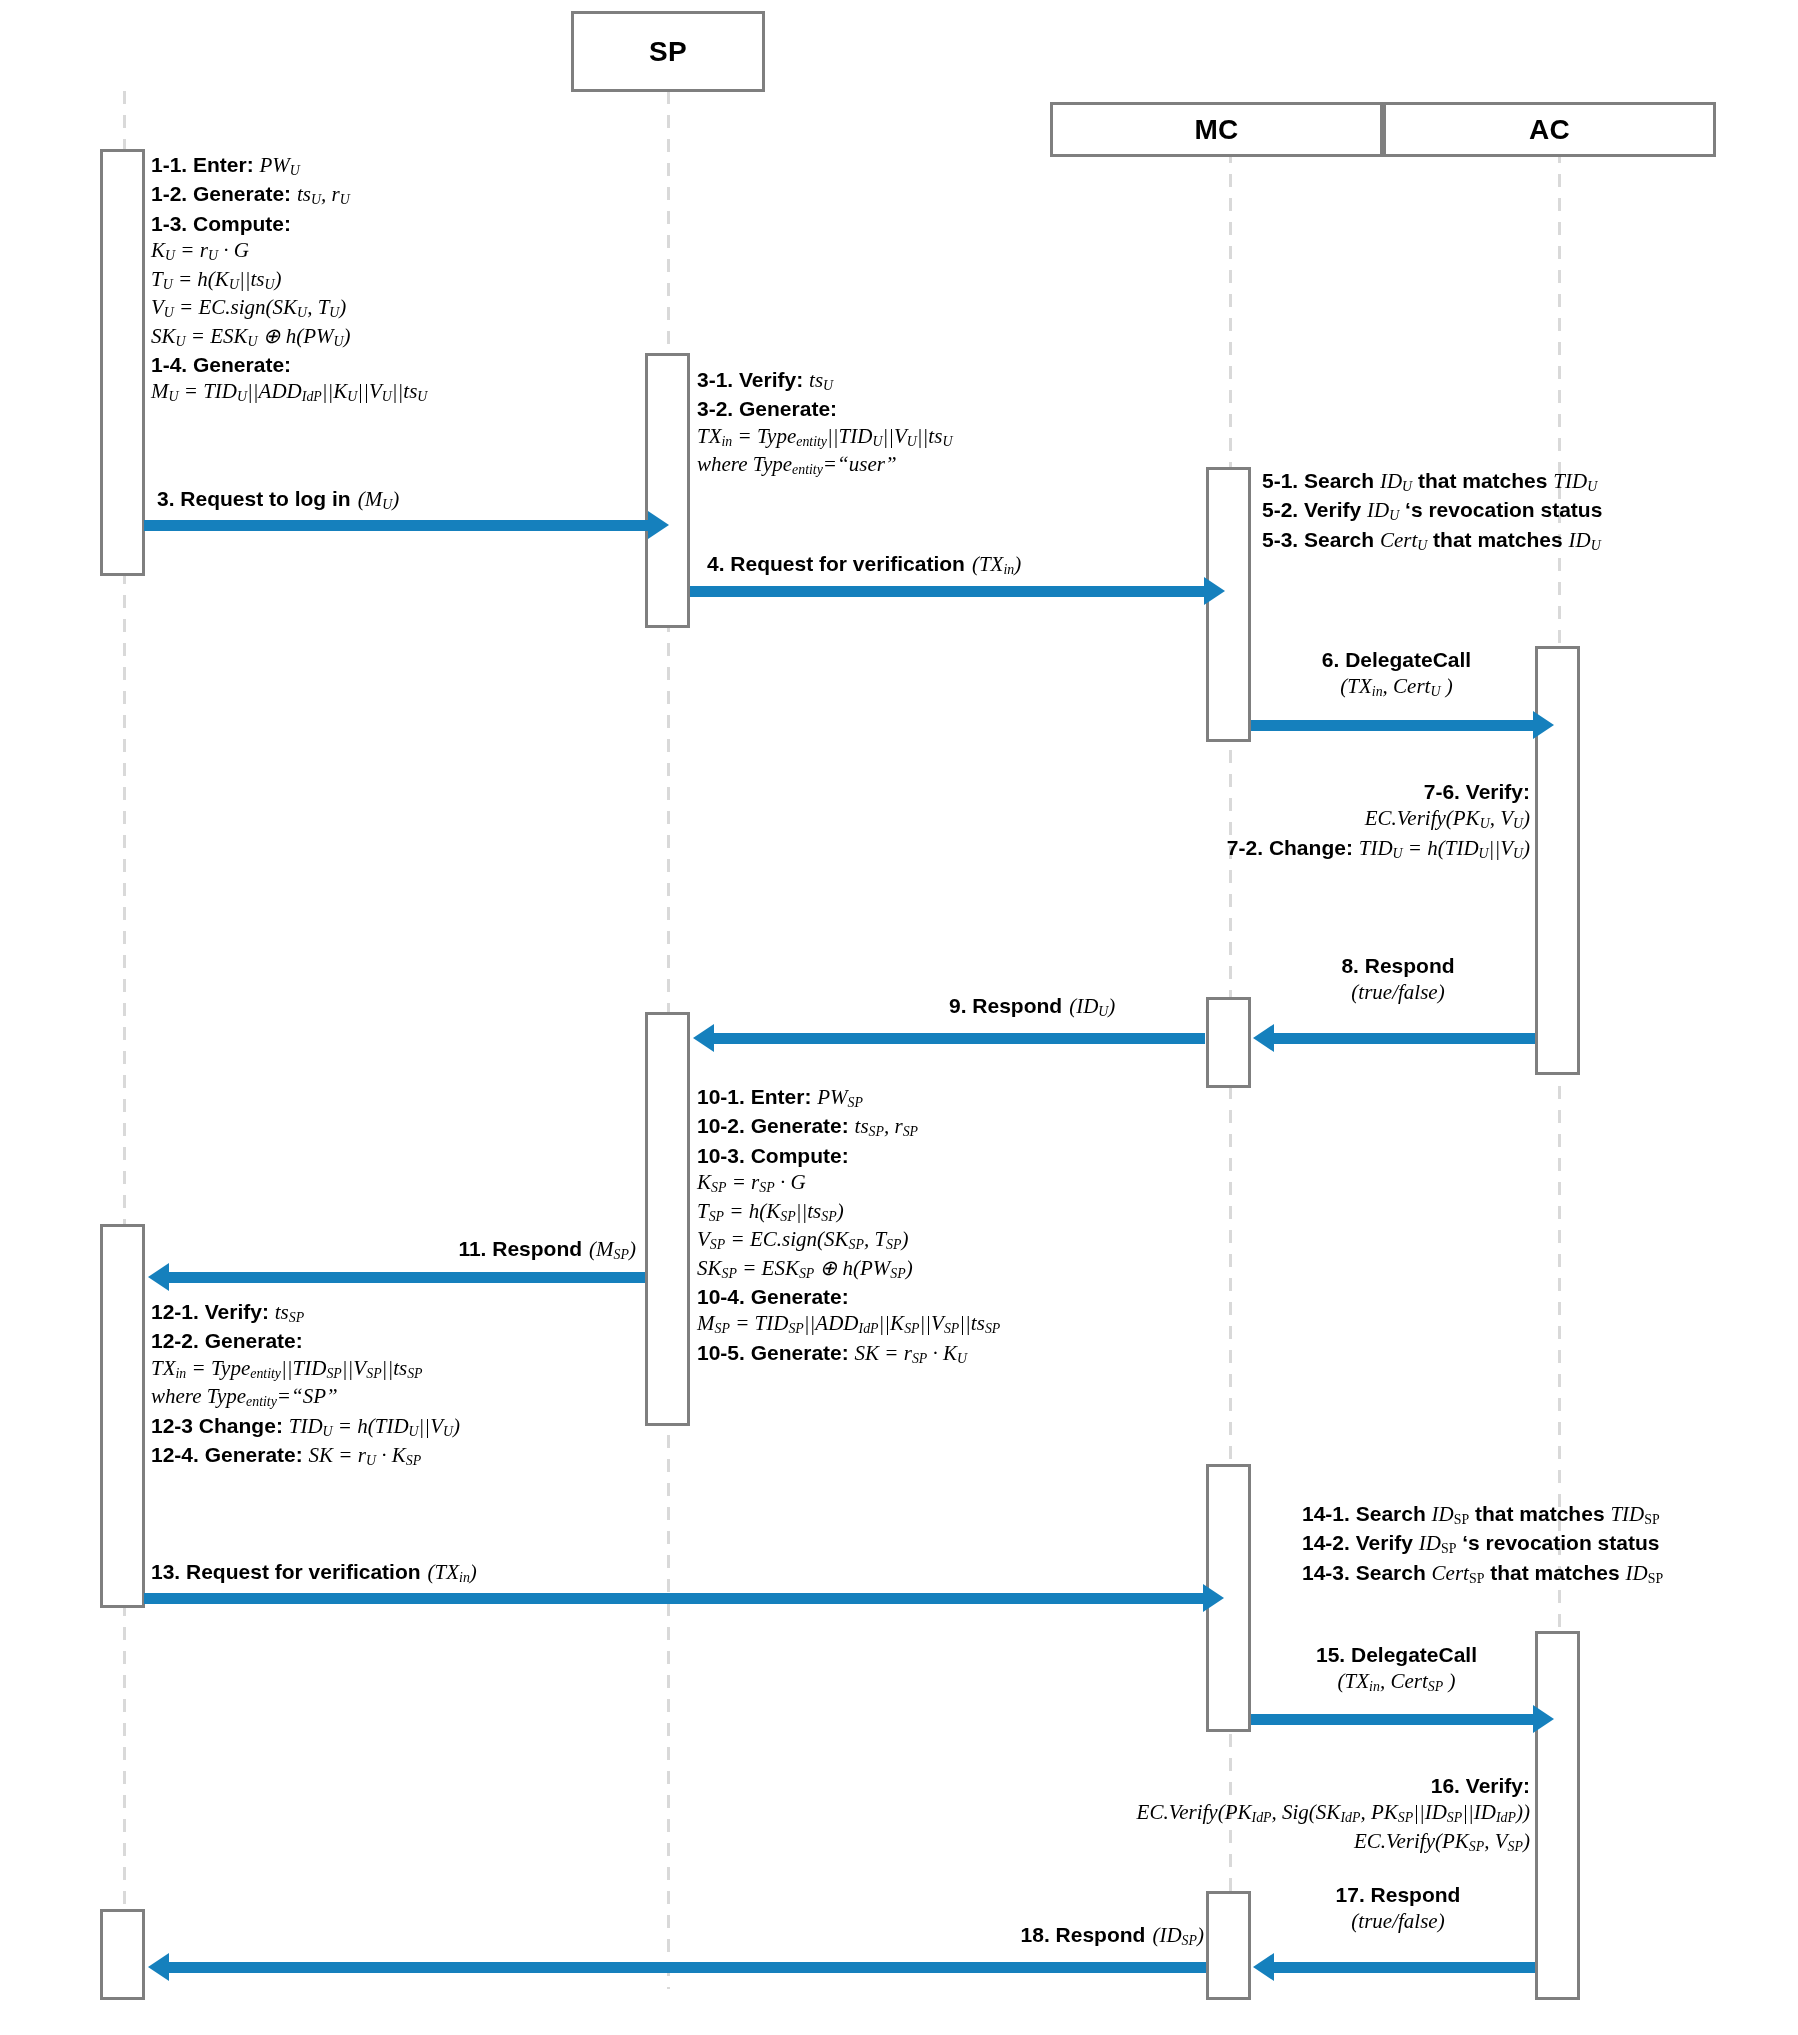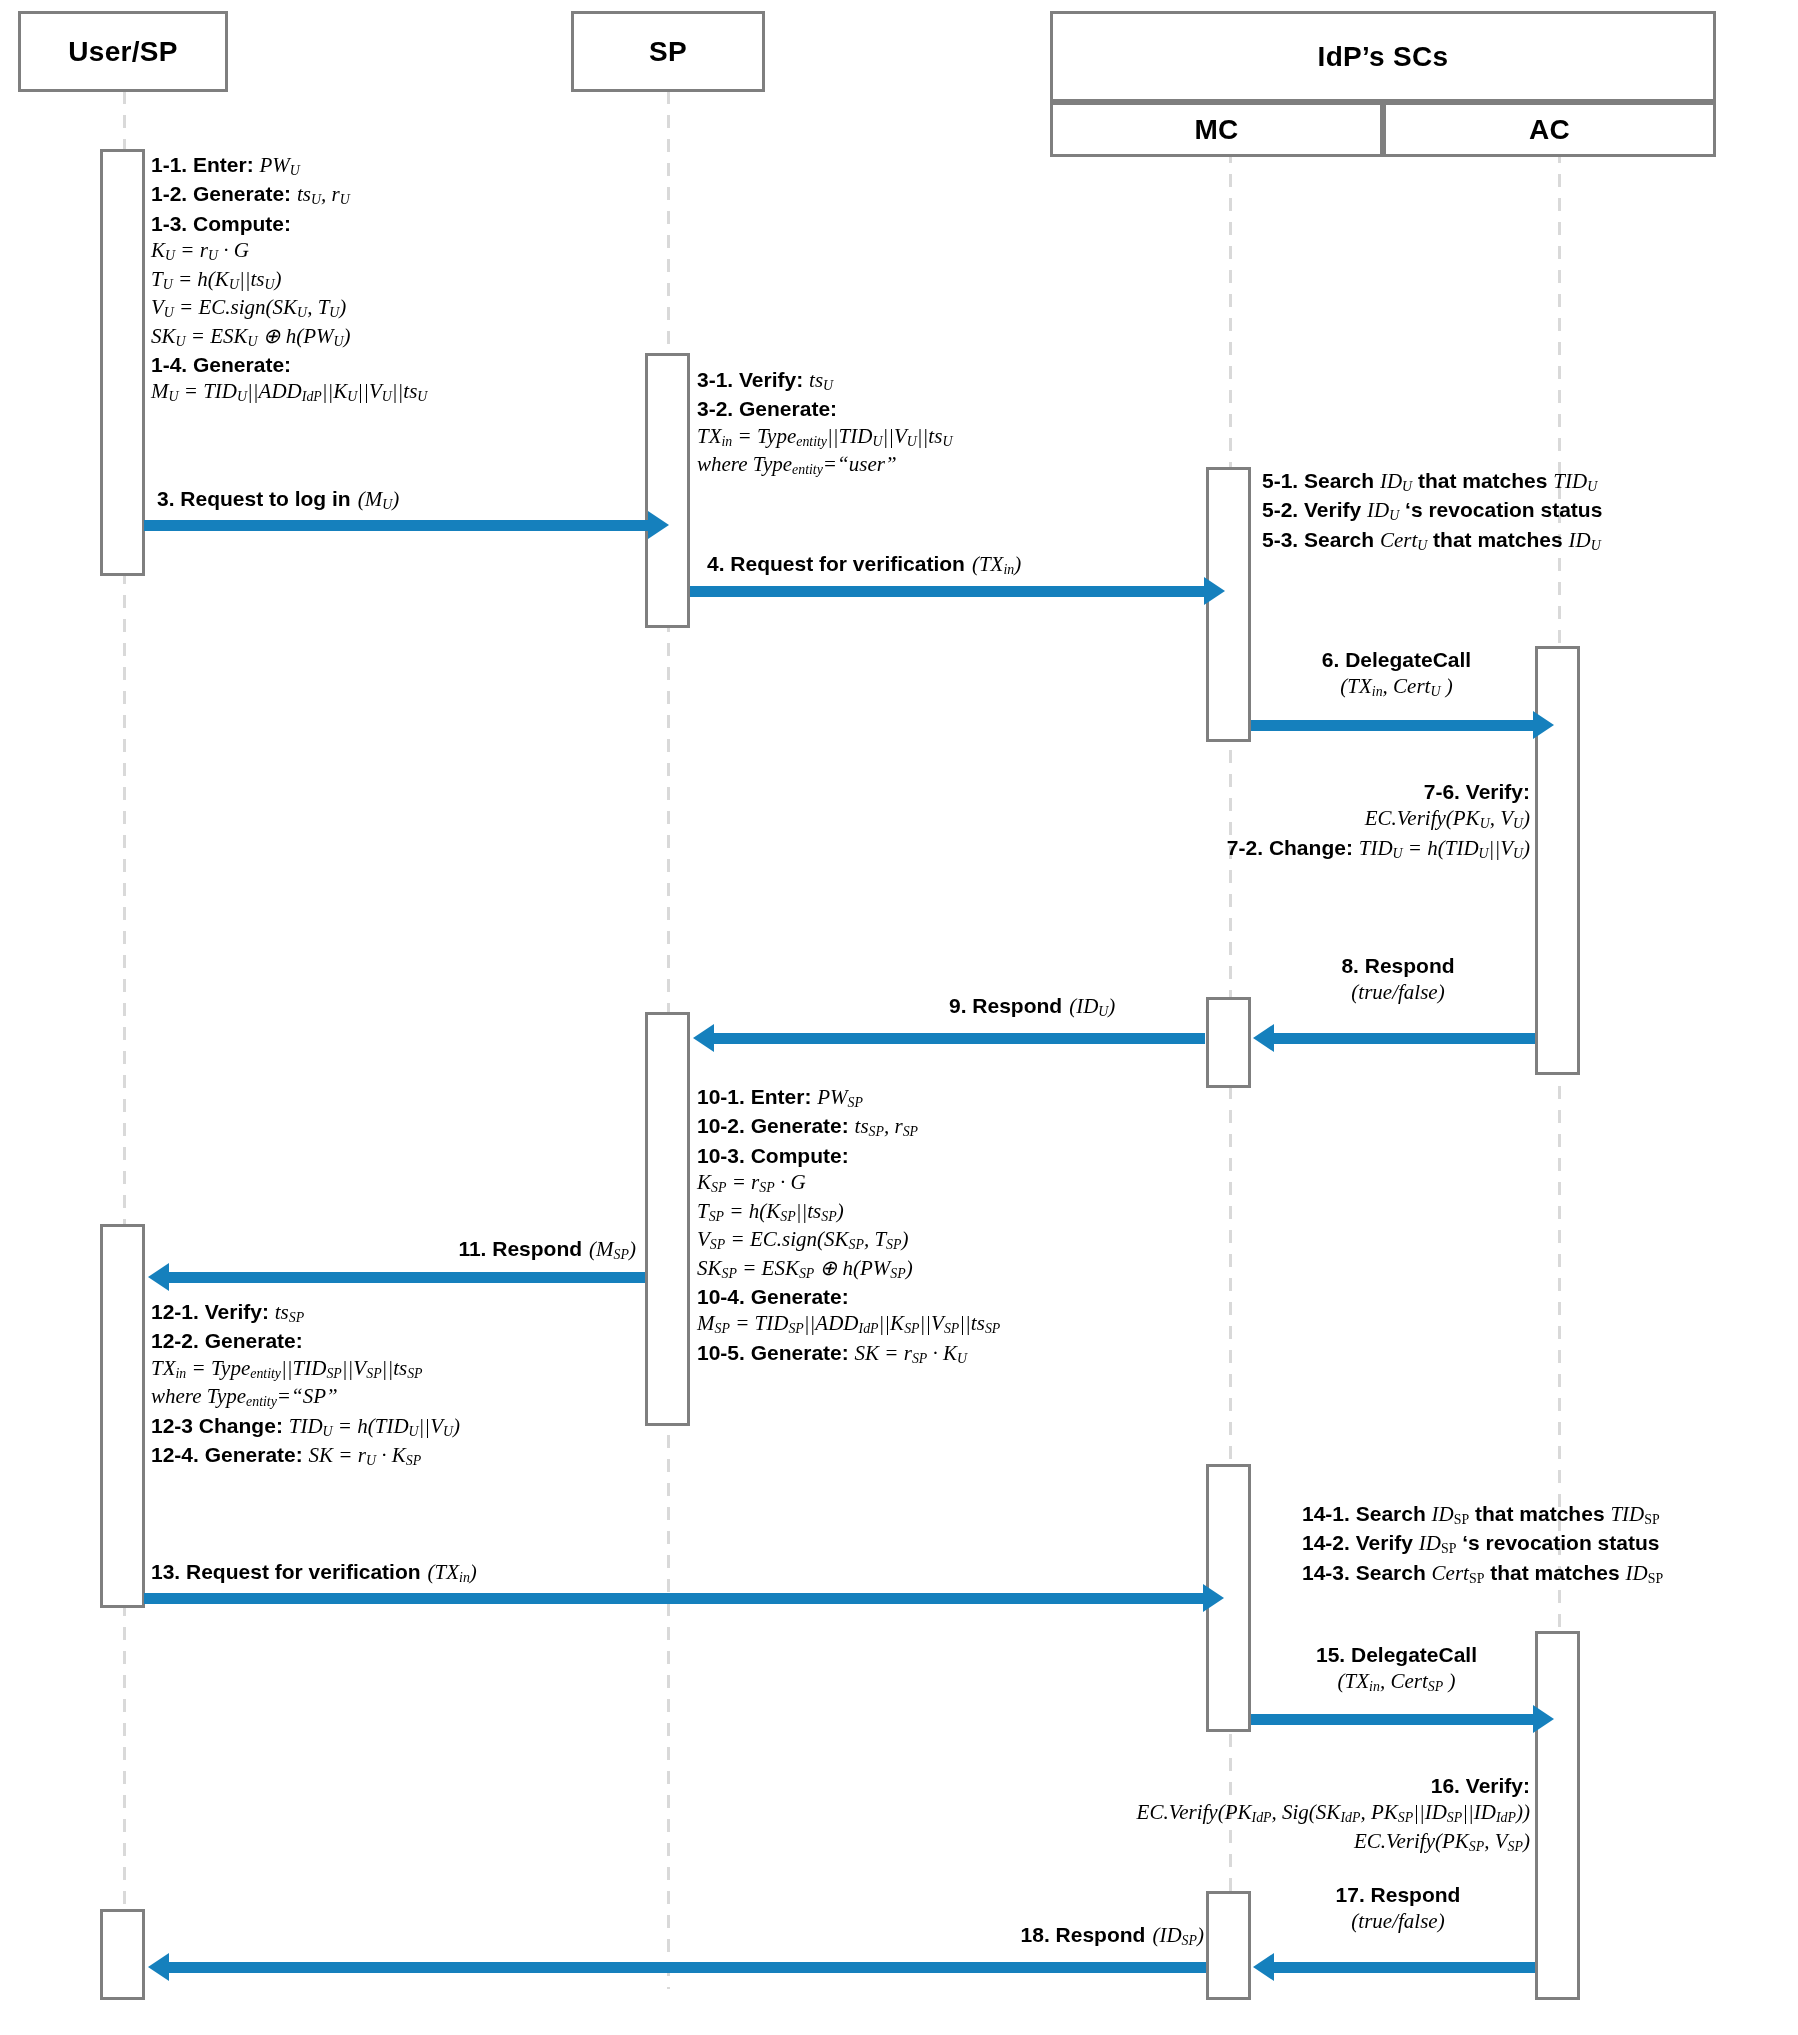--- a/index.html
+++ b/index.html
@@ -43,31 +43,25 @@
 </head>
 <body>
 
 <div id="stage">
 
   <div class="lifeline" style="left:123px;top:91px;height:1898px;"></div>
   <div class="lifeline" style="left:667px;top:91px;height:1898px;"></div>
   <div class="lifeline" style="left:1229px;top:126px;height:1868px;"></div>
   <div class="lifeline" style="left:1558px;top:126px;height:1868px;"></div>
 
-  <div class="actor" style="left: 18px; top: 11px; width: 210px; height: 81px; border-color: rgb(127, 127, 127);">
-    <span class="actor-label">User/SP</span>
-  </div>
 
   <div class="actor" style="left: 571px; top: 11px; width: 194px; height: 81px; border-color: rgb(127, 127, 127);">
     <span class="actor-label">SP</span>
   </div>
 
-  <div class="actor" style="left: 1050px; top: 11px; width: 666px; height: 91px; border-color: rgb(127, 127, 127);">
-    <span class="actor-label">IdP’s SCs</span>
-  </div>
 
   <div class="actor" style="left: 1050px; top: 102px; width: 333px; height: 55px; border-color: rgb(127, 127, 127);">
     <span class="actor-label">MC</span>
   </div>
 
   <div class="actor" style="left: 1383px; top: 102px; width: 333px; height: 55px; border-color: rgb(127, 127, 127);">
     <span class="actor-label">AC</span>
   </div>
 
   <div class="act" style="left: 100px; top: 149px; width: 45px; height: 427px; border-color: rgb(127, 127, 127);"></div>

